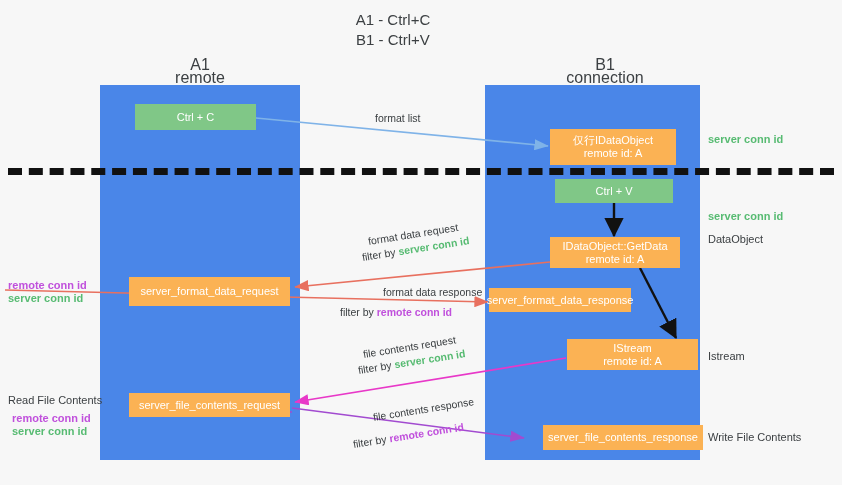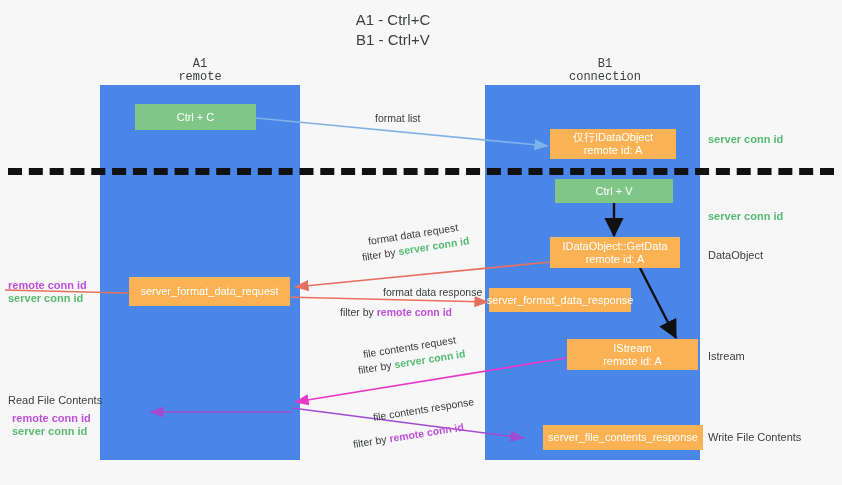--- a/index.html
+++ b/index.html
@@ -31,25 +31,24 @@
     font-size: 15px;
     line-height: 20px;
     color: #3c4043;
     white-space: pre-line;
   }
 
   
   .lane-head {
     position: absolute;
     text-align: center;
-    font-size: 12px;
+    font-size: 16px;
     line-height: 13px;
     color: #3c4043;
     white-space: pre-line;
-    font-family: Liberation Mono, monospace;
   }
   .lane-head.a1 { left: 120px; top: 58px; width: 160px; }
   .lane-head.b1 { left: 525px; top: 58px; width: 160px; }
 
   
   .lane {
     position: absolute;
     background: #4a86e8;
   }
   .lane.a1 { left: 100px; top: 85px; width: 200px; height: 375px; }
@@ -167,43 +166,44 @@
     <path d="M 566 358 L 295 402" stroke="#e838c8" stroke-width="1.6" fill="none" marker-end="url(#ah-magenta)"></path>
 
     <path d="M 292 408 L 524 438" stroke="#a24bd0" stroke-width="1.6" fill="none" marker-end="url(#ah-purple)"></path>
     <path d="M 292 412 L 150 412" stroke="#a24bd0" stroke-width="1.6" fill="none" marker-end="url(#ah-purple)"></path>
   </svg>
 
   <div class="divider"></div>
 
   <div class="node green" style="left:135px; top:104px; width:121px; height:26px;">Ctrl + C</div>
 
-  <div class="node orange" style="left:550px; top:129px; width:126px; height:30px;">仅行IDataObject
+  <div class="node orange" style="left:550px; top:129px; width:126px; height:36px;">仅行IDataObject
 remote id: A</div>
 
   <div class="node green" style="left:555px; top:179px; width:118px; height:24px;">Ctrl + V</div>
 
   <div class="node orange" style="left:550px; top:237px; width:130px; height:31px;">IDataObject::GetData
 remote id: A</div>
 
   <div class="node orange" style="left:129px; top:277px; width:161px; height:29px;">server_format_data_request</div>
 
   <div class="node orange" style="left:489px; top:288px; width:142px; height:24px;">server_format_data_response</div>
 
   <div class="node orange" style="left:567px; top:339px; width:131px; height:31px;">IStream
 remote id: A</div>
 
+  <div class="node orange" style="left:129px; top:393px; width:161px; height:24px;">server_file_contents_request</div>
 
   <div class="node orange" style="left:525px; top:425px; width:160px; height:25px;margin-left:18px;">server_file_contents_response</div>
 
   <div class="side-label green-text" style="left:708px; top:132px;">server conn id</div>
 
   <div class="side-label green-text" style="left:708px; top:209px;">server conn id</div>
 
-  <div class="side-label dark-text" style="left:708px; top:248px;">DataObject</div>
+  <div class="side-label dark-text" style="left:708px; top:232px;">DataObject</div>
 
   <div class="side-label dark-text" style="left:708px; top:349px;">Istream</div>
 
   <div class="side-label dark-text" style="left:708px; top:430px;">Write File Contents</div>
 
   <div class="side-label magenta-text" style="left:8px; top:278px;">remote conn id</div>
   <div class="side-label green-text" style="left:8px; top:291px;">server conn id</div>
 
   <div class="side-label dark-text" style="left:8px; top:393px;">Read File Contents</div>
   <div class="side-label magenta-text" style="left:12px; top:411px;">remote conn id</div>

